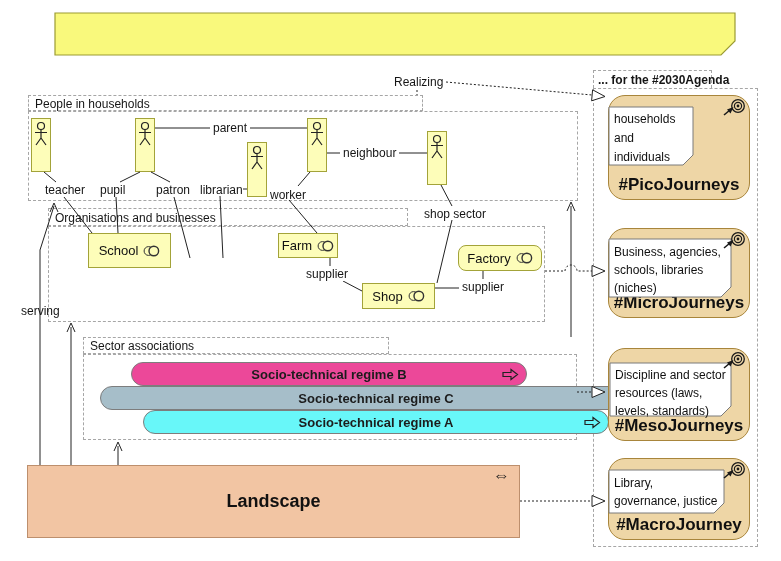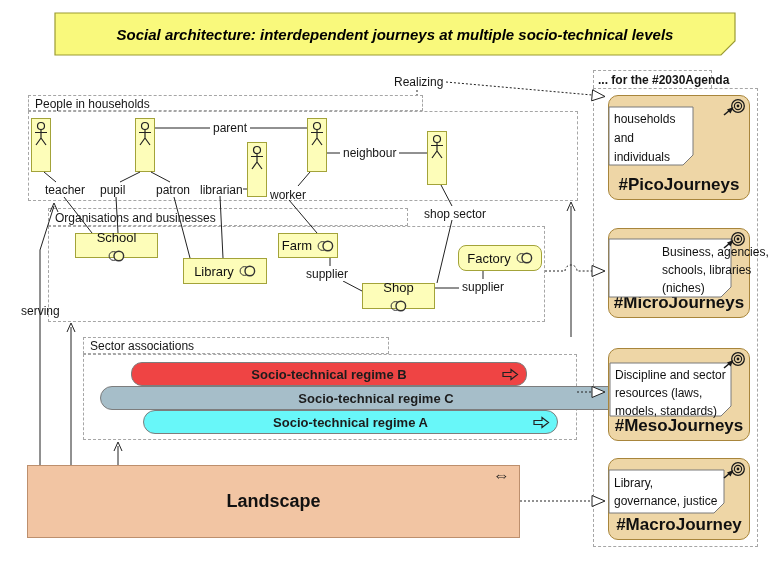--- a/index.html
+++ b/index.html
@@ -17,21 +17,21 @@
   
   .regime{position:absolute;height:24px;border:1px solid #7d7d7d;border-radius:12px;box-sizing:border-box;
           display:flex;align-items:center;justify-content:center;font-size:13px;font-weight:bold;color:#1c1c1c;}
   .regime .fwd{position:absolute;right:7px;top:5px;}
   
   .landscape{position:absolute;left:27px;top:465px;width:493px;height:73px;background:#f2c5a3;
              border:1px solid #bd8f6d;box-sizing:border-box;display:flex;align-items:center;justify-content:center;
              font-size:18px;font-weight:bold;}
   .exchange{position:absolute;top:0px;right:9px;font-size:17px;font-weight:bold;color:#1a1a1a;}
   
-  .journey{position:absolute;width:142px;background:#eed6a6;border:1.2px solid #a8853b;border-radius:10px;box-sizing:border-box;}
+  .journey{position:absolute;width:142px;background:#eed6a6;border:1.2px solid #a8853b;border-radius:17px;box-sizing:border-box;}
   .journey-tag{position:absolute;left:0;right:0;bottom:4px;text-align:center;font-weight:bold;font-size:17px;color:#101010;}
   
   .lbl{position:absolute;font-size:12px;white-space:nowrap;color:#151515;}
   .lbl.bg{background:#fff;padding:0 3px;}
   .banner-text{position:absolute;left:55px;top:13px;width:680px;height:42px;display:flex;align-items:center;
                justify-content:center;font-size:15px;font-weight:bold;font-style:italic;color:#000;}
   .note-text{position:absolute;font-size:12px;line-height:18px;color:#101010;}
   #overlay{position:absolute;left:0;top:0;pointer-events:none;}
 </style>
 </head>
@@ -58,69 +58,62 @@
     <div class="group-title" style="left:4px;top:2px;font-weight:bold;">... for the #2030Agenda</div>
   </div>
   <div class="group" style="left:593px;top:88px;width:165px;height:459px;"></div>
 
   <div class="actor" style="left:31px;top:118px;"></div>
   <div class="actor" style="left:135px;top:118px;"></div>
   <div class="actor" style="left:247px;top:142px;height:55px;"></div>
   <div class="actor" style="left:307px;top:118px;"></div>
   <div class="actor" style="left:427px;top:131px;"></div>
 
-  <div class="biz" style="left:75px;top:233px;width:83px;height:25px;flex-direction:column;">
+  <div class="biz" style="left:88px;top:233px;width:83px;height:35px;">
     <span>School</span>
-    <svg width="17" height="12" viewBox="0 0 17 12">
-        <circle cx="5.5" cy="6" r="4.4" fill="none" stroke="#333" stroke-width="1"></circle>
-        <circle cx="10.8" cy="6" r="4.8" fill="#fdfdb9" stroke="#333" stroke-width="1.4"></circle>
-      </svg>
-  </div>
-  <div class="biz" style="left:183px;top:258px;width:84px;height:26px;">
-    <span>Library</span>
     <svg width="17" height="12" viewBox="0 0 17 12">
         <circle cx="5.5" cy="6" r="4.4" fill="none" stroke="#333" stroke-width="1"></circle>
         <circle cx="10.8" cy="6" r="4.8" fill="#fdfdb9" stroke="#333" stroke-width="1.4"></circle>
       </svg>
   </div>
   <div class="biz" style="left:278px;top:233px;width:60px;height:25px;">
     <span>Farm</span>
     <svg width="17" height="12" viewBox="0 0 17 12">
         <circle cx="5.5" cy="6" r="4.4" fill="none" stroke="#333" stroke-width="1"></circle>
         <circle cx="10.8" cy="6" r="4.8" fill="#fdfdb9" stroke="#333" stroke-width="1.4"></circle>
       </svg>
   </div>
-  <div class="biz" style="left:362px;top:283px;width:73px;height:26px;flex-direction:column;">
+  <div class="biz" style="left:362px;top:283px;width:73px;height:26px;">
     <span>Shop</span>
     <svg width="17" height="12" viewBox="0 0 17 12">
         <circle cx="5.5" cy="6" r="4.4" fill="none" stroke="#333" stroke-width="1"></circle>
         <circle cx="10.8" cy="6" r="4.8" fill="#fdfdb9" stroke="#333" stroke-width="1.4"></circle>
       </svg>
   </div>
   <div class="biz" style="left:458px;top:245px;width:84px;height:26px;border-radius:8px;">
     <span>Factory</span>
     <svg width="17" height="12" viewBox="0 0 17 12">
         <circle cx="5.5" cy="6" r="4.4" fill="none" stroke="#333" stroke-width="1"></circle>
         <circle cx="10.8" cy="6" r="4.8" fill="#fdfdb9" stroke="#333" stroke-width="1.4"></circle>
       </svg>
   </div>
 
-  <div class="regime" style="left: 131px; top: 362px; width: 396px; background-color: #ef4444; border-radius: 11px;">
+  <div class="regime" style="left: 131px; top: 362px; width: 396px; background-color: #ec4899;">
     <span>Socio-technical regime B</span>
     <svg class="fwd" width="17" height="13" viewBox="0 0 17 13">
         <path d="M1 4.5 H9 V1.5 L15.5 6.5 L9 11.5 V8.5 H1 Z" fill="none" stroke="#222" stroke-width="1.2"></path>
       </svg>
   </div>
   <div class="regime" style="left: 100px; top: 386px; width: 552px; background-color: rgb(166, 190, 201);">
     <span>Socio-technical regime C</span>
     <svg class="fwd" width="17" height="13" viewBox="0 0 17 13">
         <path d="M1 4.5 H9 V1.5 L15.5 6.5 L9 11.5 V8.5 H1 Z" fill="none" stroke="#222" stroke-width="1.2"></path>
       </svg>
   </div>
-  <div class="regime" style="left: 143px; top: 410px; width: 415px; background-color: rgb(104, 247, 249);">
+  <div class="regime" style="left: 143px; top: 410px; width: 466px; background-color: rgb(104, 247, 249);">
     <span>Socio-technical regime A</span>
     <svg class="fwd" width="17" height="13" viewBox="0 0 17 13">
         <path d="M1 4.5 H9 V1.5 L15.5 6.5 L9 11.5 V8.5 H1 Z" fill="none" stroke="#222" stroke-width="1.2"></path>
       </svg>
   </div>
 
   <div class="landscape">
     <span>Landscape</span>
     <span class="exchange">⇔</span>
   </div>
@@ -235,34 +228,33 @@
     </g>
     <g stroke="#1a1a1a" fill="none">
       <circle cx="738" cy="469" r="6.3" stroke-width="1.3"></circle>
         <circle cx="738" cy="469" r="3.6" stroke-width="1.2"></circle>
         <circle cx="738" cy="469" r="1.4" fill="#1a1a1a" stroke="none"></circle>
       <path d="M724 478 L730 473" stroke-width="1.6"></path>
         <polygon points="733.5,470 727,472.5 730.5,476.5" fill="#1a1a1a" stroke="none"></polygon>
     </g>
   </svg>
 
-  <div class="banner-text">Social architecture: interdependent journeys at multiple socio-technical levels</div>
 
   <div class="lbl" style="left:45px;top:183px;">teacher</div>
   <div class="lbl" style="left:100px;top:183px;">pupil</div>
   <div class="lbl" style="left:156px;top:183px;">patron</div>
   <div class="lbl" style="left:200px;top:183px;">librarian</div>
   <div class="lbl" style="left:270px;top:188px;text-align:center;">worker</div>
   <div class="lbl" style="left:424px;top:207px;">shop sector</div>
 
   <div class="lbl bg" style="left:210px;top:121px;">parent</div>
   <div class="lbl bg" style="left:340px;top:146px;">neighbour</div>
   <div class="lbl bg" style="left:303px;top:267px;">supplier</div>
   <div class="lbl bg" style="left:459px;top:280px;">supplier</div>
   <div class="lbl" style="left:21px;top:304px;">serving</div>
   <div class="lbl" style="left:394px;top:75px;">Realizing</div>
 
   <div class="note-text" style="left:614px;top:110px;width:76px;line-height:19px;">households and individuals</div>
-  <div class="note-text" style="left:614px;top:243px;width:113px;margin-left:48px;">Business, agencies, schools, libraries (niches)</div>
-  <div class="note-text" style="left:615px;top:366px;width:114px;">Discipline and sector resources (laws, models, standards)</div>
+  <div class="note-text" style="left:614px;top:243px;width:113px;">Business, agencies, schools, libraries (niches)</div>
+  <div class="note-text" style="left:615px;top:366px;width:114px;">Discipline and sector resources (laws, levels, standards)</div>
   <div class="note-text" style="left:614px;top:474px;width:104px;">Library, governance, justice</div>
 
 </div>
 
 </body></html>

